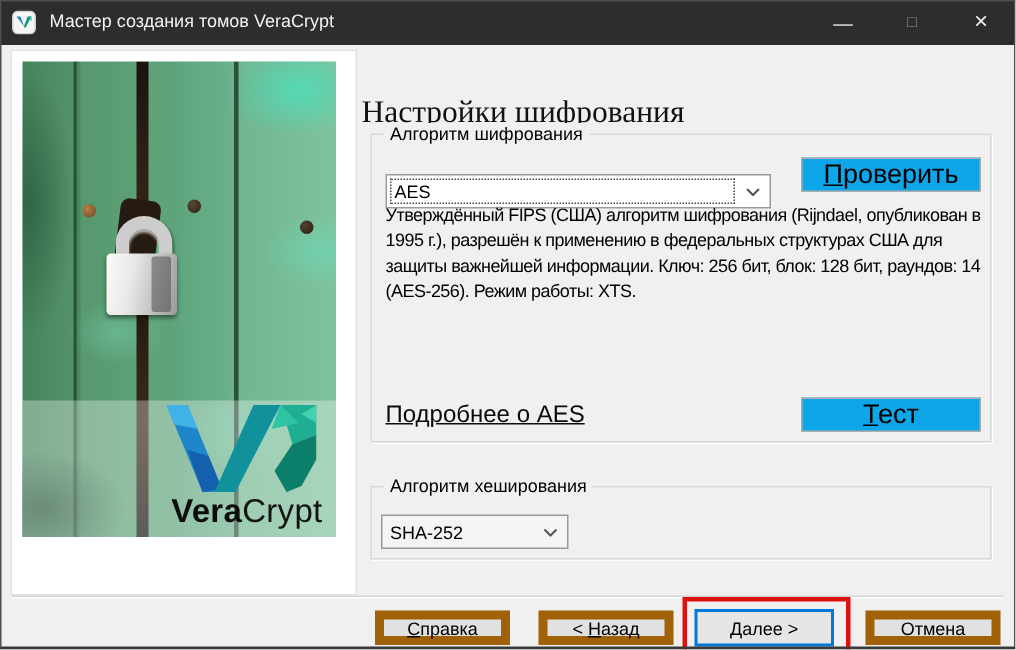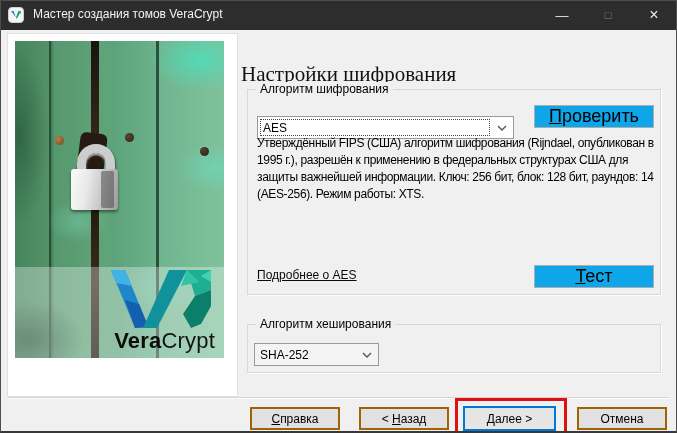--- a/index.html
+++ b/index.html
@@ -65,27 +65,27 @@
   .combo-enc .focus-rect{position:absolute;left:2px;top:2px;bottom:2px;right:23px;border:1px dotted #444;pointer-events:none;}
   .combo-hash{left:6px;top:18px;width:125px;background:#f4f4f4;}
 
   .push-btn{position:absolute;height:23px;background:#0ea5e9;border:1px solid #adadad;box-sizing:border-box;display:flex;align-items:center;justify-content:center;font-size:18px;white-space:nowrap;}
   .btn-benchmark{left:286px;top:15px;width:120px;}
   .btn-test{left:286px;top:175px;width:120px;}
 
   .desc{position:absolute;left:9px;top:45px;width:402px;font-size:12px;line-height:17px;letter-spacing:-0.35px;}
   .desc div{white-space:nowrap;}
 
-  .link{color:#0a0a0a;text-decoration:underline;white-space:nowrap;position:absolute;font-size:12px;}
+  .link{color:#0a0a0a;text-decoration:underline;white-space:nowrap;position:absolute;font-size:16px;}
   .link-aes{left:9px;top:178px;}
   .link-hash{left:176px;top:21px;}
 
   
   .separator{position:absolute;left:8px;top:397px;width:661px;height:0;border-top:1px solid #d4d4d4;border-bottom:1px solid #fff;}
-  .footer-btn{position:absolute;top:407px;width:90px;height:23px;background:#e1e1e1;border:2px solid #a16207;box-sizing:border-box;display:flex;align-items:center;justify-content:center;font-size:12px;white-space:nowrap;}
+  .footer-btn{position:absolute;top:407px;width:90px;height:23px;background:#e1e1e1;border:6px solid #a16207;box-sizing:border-box;display:flex;align-items:center;justify-content:center;font-size:12px;white-space:nowrap;}
   .btn-help{left:250px;}
   .btn-back{left:359px;}
   .btn-next{left:463px;top:406px;width:93px;height:25px;border:2px solid var(--accent,#0078d7);background:#e5e5e5;}
   .btn-cancel{left:577px;}
   .u{text-decoration:underline;}
   .annotation{position:absolute;left:455px;top:398px;width:106px;height:33px;border:3px solid var(--annotation,#e01010);z-index:55;pointer-events:none;}
 </style>
 </head>
 <body>
 

